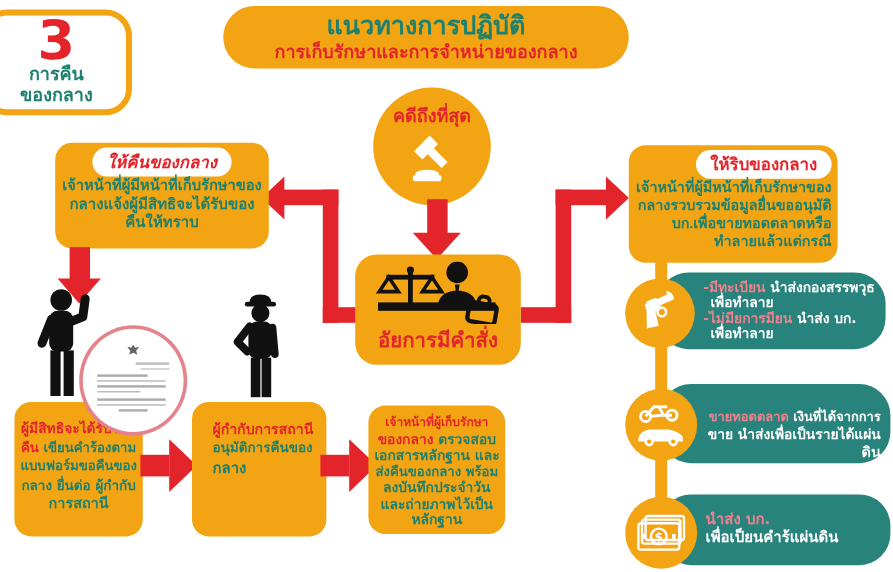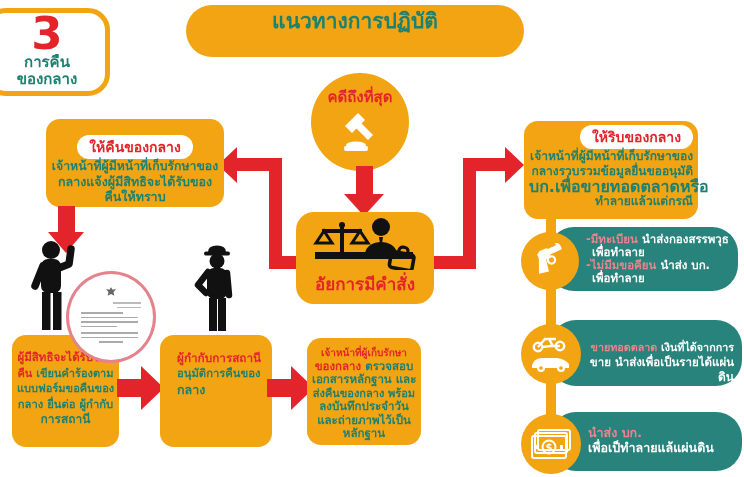--- a/index.html
+++ b/index.html
@@ -24,20 +24,21 @@
 <div id="stage">
 
   <div class="abs" style="left:-16px;top:8px;width:116px;height:78px;background:#fff;border:5px solid var(--yellow);border-radius:22px;text-align:center;">
     <div class="red" style="font-size:45px;line-height:40px;margin-top:1px;">3</div>
     <div class="grn ln" style="font-size:15px;line-height:17px;">การคืน</div>
     <div class="grn ln" style="font-size:15px;line-height:17px;">ของกลาง</div>
   </div>
 
   <div class="abs" style="left:186px;top:5px;width:338px;height:52px;background:var(--yellow);border-radius:26px;text-align:center;">
     <div class="grn ln" style="font-size:21px;line-height:26px;margin-top:3px;">แนวทางการปฏิบัติ</div>
+    <div class="red ln" style="font-size:15px;line-height:18px;">การเก็บรักษาและการจำหน่ายของกลาง</div>
   </div>
 
   <div class="abs" style="left:311px;top:73px;width:98px;height:98px;background:var(--yellow);border-radius:50%;text-align:center;">
     <div class="red ln" style="font-size:15px;margin:12px 8px 0 8px;">คดีถึงที่สุด</div>
     <svg width="46" height="44" viewBox="0 0 46 44" style="margin-top:1px;">
       <polygon points="8,16 21,3 28,10 15,23" fill="#fff"></polygon>
       <polygon points="17,16 22,11 36,25 31,30" fill="#fff"></polygon>
       <ellipse cx="19" cy="35" rx="10" ry="3.5" fill="#fff"></ellipse>
       <rect x="7" y="36" width="24" height="5" rx="2" fill="#fff"></rect>
     </svg>
@@ -69,43 +70,43 @@
       <circle cx="29" cy="7" r="3" fill="#111"></circle>
       <g transform="rotate(10 88 44)">
         <rect x="77" y="35" width="23" height="16" rx="3" fill="none" stroke="#111" stroke-width="3.6"></rect>
         <rect x="84" y="29" width="9" height="8" rx="3.5" fill="none" stroke="#111" stroke-width="3.2"></rect>
       </g>
     </svg>
     <div class="red ln" style="font-size:17px;line-height:20px;margin:0 10px;">อัยการมีคำสั่ง</div>
   </div>
 
   <div class="yellow-box" style="left:46px;top:119px;width:178px;height:88px;text-align:center;">
-    <div style="margin-top:16px;"><span class="pill ln" style="font-size:14px;">ให้คืนของกลาง</span></div>
+    <div style="margin-top:4px;font-style:italic;"><span class="pill ln" style="font-size:14px;">ให้คืนของกลาง</span></div>
     <div class="grn ln" style="font-size: 12.25px; line-height: 15px;">เจ้าหน้าที่ผู้มีหน้าที่เก็บรักษาของ</div>
     <div class="grn ln" style="font-size:12.5px;line-height:15px;">กลางแจ้งผู้มีสิทธิจะได้รับของ</div>
     <div class="grn ln" style="font-size:12.5px;line-height:15px;">คืนให้ทราบ</div>
   </div>
 
   <div class="bar" style="left:58px;top:206px;width:17px;height:28px;"></div>
   <div class="tri" style="left:48px;top:232px;border-left:18px solid transparent;border-right:18px solid transparent;border-top:21px solid var(--red);"></div>
 
   <div class="yellow-box" style="left:524px;top:121px;width:174px;height:98px;text-align:right;">
     <div style="margin-top:4px;"><span class="pill ln" style="font-size:14px;">ให้ริบของกลาง</span></div>
     <div class="grn ln" style="font-size:12px;line-height:15px;">เจ้าหน้าที่ผู้มีหน้าที่เก็บรักษาของ</div>
     <div class="grn ln" style="font-size:12px;line-height:15px;">กลางรวบรวมข้อมูลยื่นขออนุมัติ</div>
-    <div class="grn ln" style="font-size:16px;line-height:15px;">บก.เพื่อขายทอดตลาดหรือ</div>
+    <div class="grn ln" style="font-size:12px;line-height:15px;font-family:Liberation Serif, serif;">บก.เพื่อขายทอดตลาดหรือ</div>
     <div class="grn ln" style="font-size:12px;line-height:15px;">ทำลายแล้วแต่กรณี</div>
   </div>
 
   <div class="abs" style="left:546px;top:214px;width:10px;height:230px;background:var(--yellow);"></div>
 
   <div class="teal-box" style="left:548px;top:227px;width:190px;height:64px;padding:6px 8px 0 38px;box-sizing:border-box;">
     <div class="ln" style="font-size:11.5px;line-height:13px;"><span class="pink">-มีทะเบียน </span><span>นำส่งกองสรรพวุธ</span></div>
     <div class="ln" style="font-size:11.5px;line-height:13px;padding-left:6px;">เพื่อทำลาย</div>
-    <div class="ln" style="font-size:11.5px;line-height:13px;"><span class="pink">-ไม่มีมขอคียน </span><span>นำส่ง บก.</span></div>
+    <div class="ln" style="font-size:11.5px;line-height:13px;"><span class="pink">-ไม่มียการมียน </span><span>นำส่ง บก.</span></div>
     <div class="ln" style="font-size:11.5px;line-height:13px;padding-left:6px;">เพื่อทำลาย</div>
   </div>
   <div class="circ" style="left:521px;top:232px;width:58px;height:58px;">
     <svg width="40" height="36" viewBox="0 0 40 36">
       <g transform="rotate(-24 20 16)">
         <rect x="10" y="6" width="25" height="6" rx="1.5" fill="#fff"></rect>
         <rect x="31" y="2" width="3" height="5" fill="#fff"></rect>
         <rect x="12" y="4.5" width="10" height="10.5" rx="2" fill="#fff"></rect>
         <polygon points="10,11 17,11 14,27 4,25" fill="#fff"></polygon>
         <circle cx="21" cy="17.5" r="3.6" stroke="#fff" stroke-width="2.2" fill="none"></circle>
@@ -130,21 +131,21 @@
       </g>
       <circle cx="12" cy="35" r="4" fill="#fff"></circle>
       <circle cx="12" cy="35" r="1.8" fill="var(--yellow)"></circle>
       <circle cx="32" cy="35" r="4" fill="#fff"></circle>
       <circle cx="32" cy="35" r="1.8" fill="var(--yellow)"></circle>
     </svg>
   </div>
 
   <div class="teal-box" style="left:550px;top:412px;width:192px;height:59px;padding:13px 8px 0 38px;box-sizing:border-box;">
     <div class="ln pink" style="font-size:12.5px;line-height:15px;">นำส่ง บก.</div>
-    <div class="ln" style="font-size:12.5px;line-height:15px;">เพื่อเป็ทำลายแล้แผ่นดิน</div>
+    <div class="ln" style="font-size:12.5px;line-height:15px;">เพื่อเป็ยนคำร้แผ่นดิน</div>
   </div>
   <div class="circ" style="left:521px;top:414px;width:60px;height:60px;">
     <svg width="42" height="34" viewBox="0 0 42 34">
       <g fill="none" stroke="#fff" stroke-width="2">
         <rect x="8" y="3" width="32" height="20" rx="2"></rect>
         <rect x="5" y="6" width="32" height="20" rx="2"></rect>
         <rect x="2" y="9" width="34" height="22" rx="2"></rect>
         <circle cx="19" cy="20" r="6.5"></circle>
       </g>
       <text x="19" y="24" font-size="10" fill="#fff" text-anchor="middle" font-family="DejaVu Sans">$</text>

